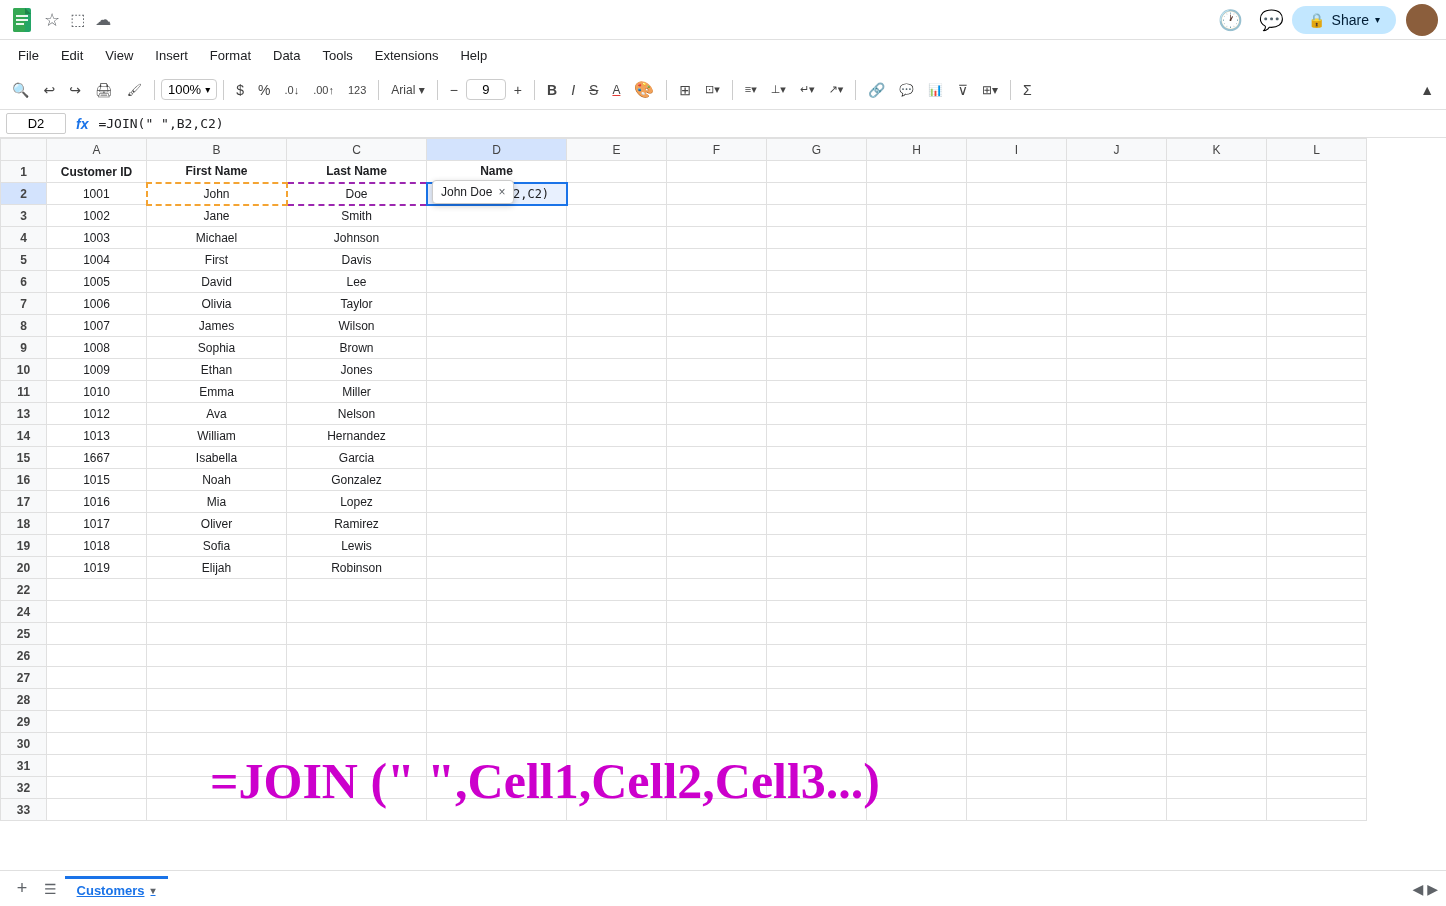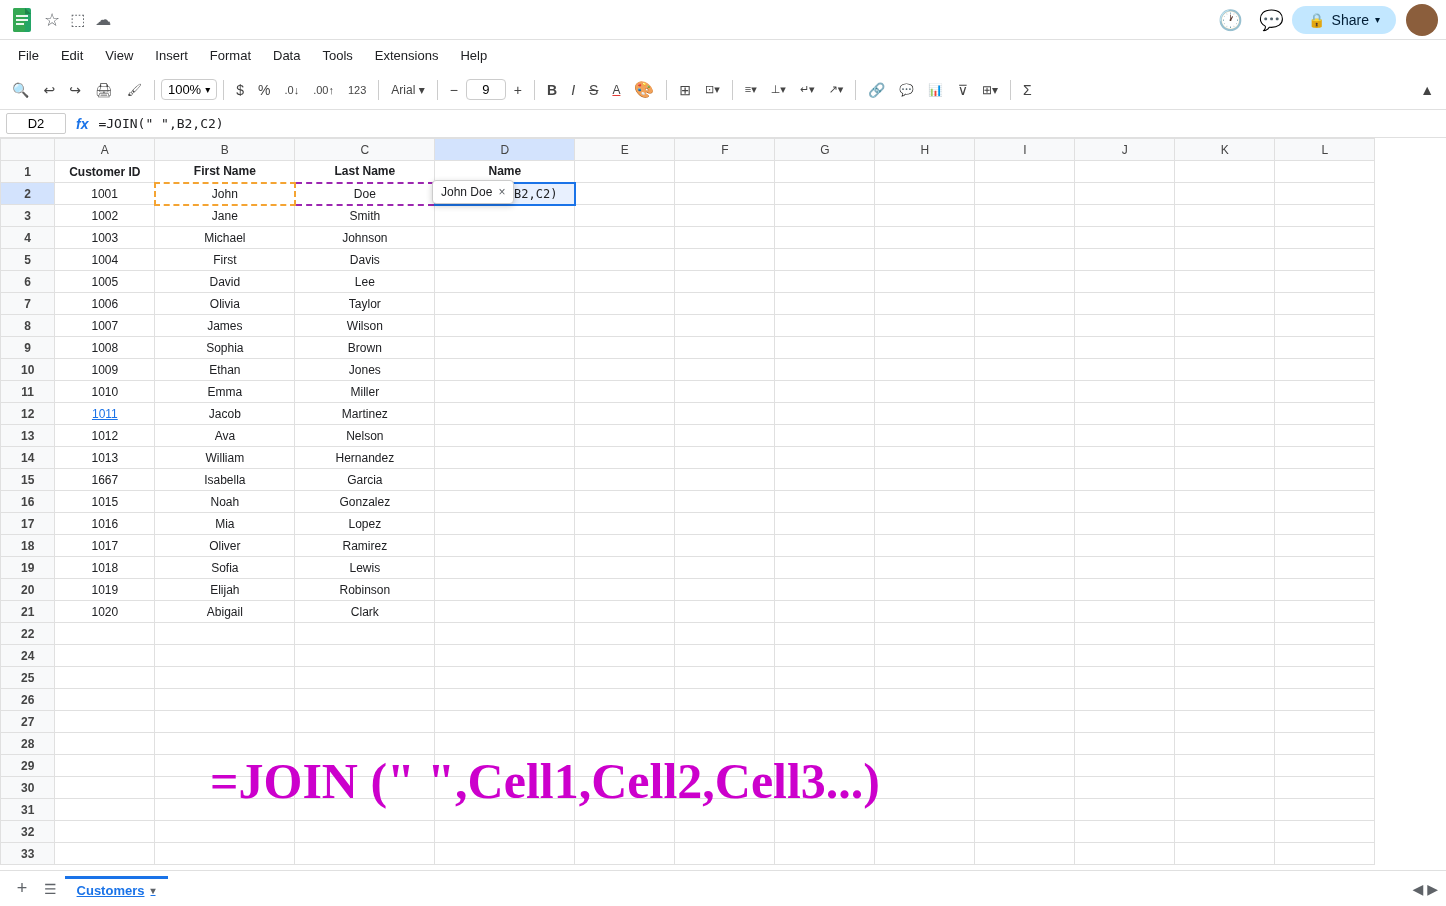--- a/index.html
+++ b/index.html
@@ -411,35 +411,20 @@
             <td class="data-cell col-e" style="border: 1px solid rgb(224, 224, 224); padding: 2px 6px; height: 22px;"></td>
             <td class="data-cell col-f" style="border: 1px solid rgb(224, 224, 224); padding: 2px 6px; height: 22px;"></td>
             <td class="data-cell col-g" style="border: 1px solid rgb(224, 224, 224); padding: 2px 6px; height: 22px;"></td>
             <td class="data-cell col-h" style="border: 1px solid rgb(224, 224, 224); padding: 2px 6px; height: 22px;"></td>
             <td class="data-cell col-i" style="border: 1px solid rgb(224, 224, 224); padding: 2px 6px; height: 22px;"></td>
             <td class="data-cell col-j" style="border: 1px solid rgb(224, 224, 224); padding: 2px 6px; height: 22px;"></td>
             <td class="data-cell col-k" style="border: 1px solid rgb(224, 224, 224); padding: 2px 6px; height: 22px;"></td>
             <td class="data-cell col-l" style="border: 1px solid rgb(224, 224, 224); padding: 2px 6px; height: 22px;"></td>
           </tr>
           <tr>
-            <th class="row-header" style="border: 1px solid rgb(224, 224, 224); padding: 2px 4px;">12</th>
-            <td class="data-cell col-a" style="border: 1px solid rgb(224, 224, 224); padding: 2px 6px; height: 22px; color: rgb(26, 115, 232); text-decoration: underline; cursor: pointer; text-align: center;">1011</td>
-            <td class="data-cell col-b" style="border: 1px solid rgb(224, 224, 224); padding: 2px 6px; height: 22px; text-align: center;">Jacob</td>
-            <td class="data-cell col-c" style="border: 1px solid rgb(224, 224, 224); padding: 2px 6px; height: 22px; text-align: center;">Martinez</td>
-            <td class="data-cell col-d" style="border: 1px solid rgb(224, 224, 224); padding: 2px 6px; height: 22px;"></td>
-            <td class="data-cell col-e" style="border: 1px solid rgb(224, 224, 224); padding: 2px 6px; height: 22px;"></td>
-            <td class="data-cell col-f" style="border: 1px solid rgb(224, 224, 224); padding: 2px 6px; height: 22px;"></td>
-            <td class="data-cell col-g" style="border: 1px solid rgb(224, 224, 224); padding: 2px 6px; height: 22px;"></td>
-            <td class="data-cell col-h" style="border: 1px solid rgb(224, 224, 224); padding: 2px 6px; height: 22px;"></td>
-            <td class="data-cell col-i" style="border: 1px solid rgb(224, 224, 224); padding: 2px 6px; height: 22px;"></td>
-            <td class="data-cell col-j" style="border: 1px solid rgb(224, 224, 224); padding: 2px 6px; height: 22px;"></td>
-            <td class="data-cell col-k" style="border: 1px solid rgb(224, 224, 224); padding: 2px 6px; height: 22px;"></td>
-            <td class="data-cell col-l" style="border: 1px solid rgb(224, 224, 224); padding: 2px 6px; height: 22px;"></td>
-          </tr>
-          <tr>
             <th class="row-header" style="border: 1px solid rgb(224, 224, 224); padding: 2px 4px;">13</th>
             <td class="data-cell col-a" style="border: 1px solid rgb(224, 224, 224); padding: 2px 6px; height: 22px; text-align: center;">1012</td>
             <td class="data-cell col-b" style="border: 1px solid rgb(224, 224, 224); padding: 2px 6px; height: 22px; text-align: center;">Ava</td>
             <td class="data-cell col-c" style="border: 1px solid rgb(224, 224, 224); padding: 2px 6px; height: 22px; text-align: center;">Nelson</td>
             <td class="data-cell col-d" style="border: 1px solid rgb(224, 224, 224); padding: 2px 6px; height: 22px;"></td>
             <td class="data-cell col-e" style="border: 1px solid rgb(224, 224, 224); padding: 2px 6px; height: 22px;"></td>
             <td class="data-cell col-f" style="border: 1px solid rgb(224, 224, 224); padding: 2px 6px; height: 22px;"></td>
             <td class="data-cell col-g" style="border: 1px solid rgb(224, 224, 224); padding: 2px 6px; height: 22px;"></td>
             <td class="data-cell col-h" style="border: 1px solid rgb(224, 224, 224); padding: 2px 6px; height: 22px;"></td>
             <td class="data-cell col-i" style="border: 1px solid rgb(224, 224, 224); padding: 2px 6px; height: 22px;"></td>
@@ -546,35 +531,20 @@
             <td class="data-cell col-e" style="border: 1px solid rgb(224, 224, 224); padding: 2px 6px; height: 22px;"></td>
             <td class="data-cell col-f" style="border: 1px solid rgb(224, 224, 224); padding: 2px 6px; height: 22px;"></td>
             <td class="data-cell col-g" style="border: 1px solid rgb(224, 224, 224); padding: 2px 6px; height: 22px;"></td>
             <td class="data-cell col-h" style="border: 1px solid rgb(224, 224, 224); padding: 2px 6px; height: 22px;"></td>
             <td class="data-cell col-i" style="border: 1px solid rgb(224, 224, 224); padding: 2px 6px; height: 22px;"></td>
             <td class="data-cell col-j" style="border: 1px solid rgb(224, 224, 224); padding: 2px 6px; height: 22px;"></td>
             <td class="data-cell col-k" style="border: 1px solid rgb(224, 224, 224); padding: 2px 6px; height: 22px;"></td>
             <td class="data-cell col-l" style="border: 1px solid rgb(224, 224, 224); padding: 2px 6px; height: 22px;"></td>
           </tr>
           <tr>
-            <th class="row-header" style="border: 1px solid rgb(224, 224, 224); padding: 2px 4px;">21</th>
-            <td class="data-cell col-a" style="border: 1px solid rgb(224, 224, 224); padding: 2px 6px; height: 22px; text-align: center;">1020</td>
-            <td class="data-cell col-b" style="border: 1px solid rgb(224, 224, 224); padding: 2px 6px; height: 22px; text-align: center;">Abigail</td>
-            <td class="data-cell col-c" style="border: 1px solid rgb(224, 224, 224); padding: 2px 6px; height: 22px; text-align: center;">Clark</td>
-            <td class="data-cell col-d" style="border: 1px solid rgb(224, 224, 224); padding: 2px 6px; height: 22px;"></td>
-            <td class="data-cell col-e" style="border: 1px solid rgb(224, 224, 224); padding: 2px 6px; height: 22px;"></td>
-            <td class="data-cell col-f" style="border: 1px solid rgb(224, 224, 224); padding: 2px 6px; height: 22px;"></td>
-            <td class="data-cell col-g" style="border: 1px solid rgb(224, 224, 224); padding: 2px 6px; height: 22px;"></td>
-            <td class="data-cell col-h" style="border: 1px solid rgb(224, 224, 224); padding: 2px 6px; height: 22px;"></td>
-            <td class="data-cell col-i" style="border: 1px solid rgb(224, 224, 224); padding: 2px 6px; height: 22px;"></td>
-            <td class="data-cell col-j" style="border: 1px solid rgb(224, 224, 224); padding: 2px 6px; height: 22px;"></td>
-            <td class="data-cell col-k" style="border: 1px solid rgb(224, 224, 224); padding: 2px 6px; height: 22px;"></td>
-            <td class="data-cell col-l" style="border: 1px solid rgb(224, 224, 224); padding: 2px 6px; height: 22px;"></td>
-          </tr>
-          <tr>
             <th class="row-header" style="border: 1px solid rgb(224, 224, 224); padding: 2px 4px;">22</th>
             <td class="data-cell" style="border: 1px solid rgb(224, 224, 224); height: 22px; padding: 2px 6px;"></td>
             <td class="data-cell" style="border: 1px solid rgb(224, 224, 224); height: 22px; padding: 2px 6px;"></td>
             <td class="data-cell" style="border: 1px solid rgb(224, 224, 224); height: 22px; padding: 2px 6px;"></td>
             <td class="data-cell" style="border: 1px solid rgb(224, 224, 224); height: 22px; padding: 2px 6px;"></td>
             <td class="data-cell" style="border: 1px solid rgb(224, 224, 224); height: 22px; padding: 2px 6px;"></td>
             <td class="data-cell" style="border: 1px solid rgb(224, 224, 224); height: 22px; padding: 2px 6px;"></td>
             <td class="data-cell" style="border: 1px solid rgb(224, 224, 224); height: 22px; padding: 2px 6px;"></td>
             <td class="data-cell" style="border: 1px solid rgb(224, 224, 224); height: 22px; padding: 2px 6px;"></td>
             <td class="data-cell" style="border: 1px solid rgb(224, 224, 224); height: 22px; padding: 2px 6px;"></td>
@@ -591,21 +561,21 @@
             <td class="data-cell" style="border: 1px solid rgb(224, 224, 224); height: 22px; padding: 2px 6px;"></td>
             <td class="data-cell" style="border: 1px solid rgb(224, 224, 224); height: 22px; padding: 2px 6px;"></td>
             <td class="data-cell" style="border: 1px solid rgb(224, 224, 224); height: 22px; padding: 2px 6px;"></td>
             <td class="data-cell" style="border: 1px solid rgb(224, 224, 224); height: 22px; padding: 2px 6px;"></td>
             <td class="data-cell" style="border: 1px solid rgb(224, 224, 224); height: 22px; padding: 2px 6px;"></td>
             <td class="data-cell" style="border: 1px solid rgb(224, 224, 224); height: 22px; padding: 2px 6px;"></td>
             <td class="data-cell" style="border: 1px solid rgb(224, 224, 224); height: 22px; padding: 2px 6px;"></td>
             <td class="data-cell" style="border: 1px solid rgb(224, 224, 224); height: 22px; padding: 2px 6px;"></td>
           </tr>
           <tr>
-            <th class="row-header" style="border: 1px solid rgb(224, 224, 224); padding: 2px 20px; text-align: center;">25</th>
+            <th class="row-header" style="border: 1px solid rgb(224, 224, 224); padding: 2px 12px; text-align: center;">25</th>
             <td class="data-cell" style="border: 1px solid rgb(224, 224, 224); height: 22px; padding: 2px 6px;"></td>
             <td class="data-cell" style="border: 1px solid rgb(224, 224, 224); height: 22px; padding: 2px 6px;"></td>
             <td class="data-cell" style="border: 1px solid rgb(224, 224, 224); height: 22px; padding: 2px 6px;"></td>
             <td class="data-cell" style="border: 1px solid rgb(224, 224, 224); height: 22px; padding: 2px 6px;"></td>
             <td class="data-cell" style="border: 1px solid rgb(224, 224, 224); height: 22px; padding: 2px 6px;"></td>
             <td class="data-cell" style="border: 1px solid rgb(224, 224, 224); height: 22px; padding: 2px 6px;"></td>
             <td class="data-cell" style="border: 1px solid rgb(224, 224, 224); height: 22px; padding: 2px 6px;"></td>
             <td class="data-cell" style="border: 1px solid rgb(224, 224, 224); height: 22px; padding: 2px 6px;"></td>
             <td class="data-cell" style="border: 1px solid rgb(224, 224, 224); height: 22px; padding: 2px 6px;"></td>
             <td class="data-cell" style="border: 1px solid rgb(224, 224, 224); height: 22px; padding: 2px 6px;"></td>

